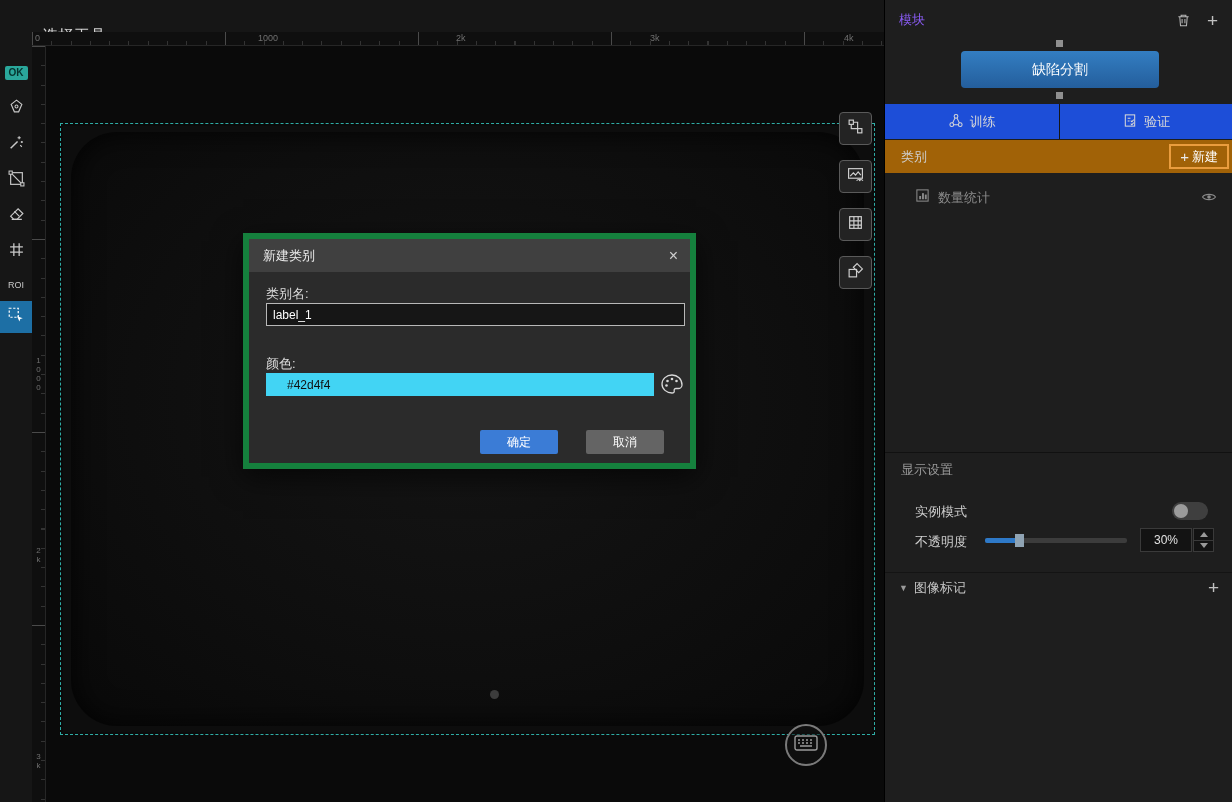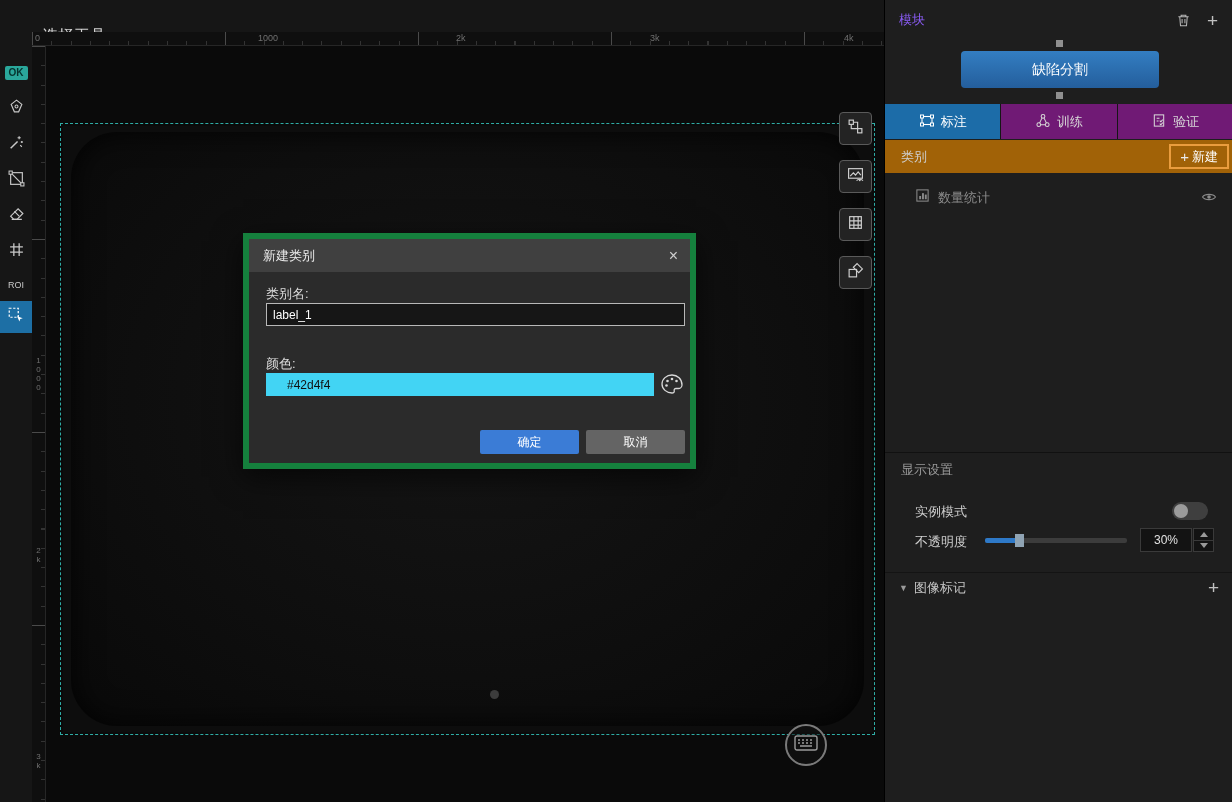--- a/index.html
+++ b/index.html
@@ -53,37 +53,37 @@
           box-shadow:0 8px 28px rgba(0,0,0,.65);box-sizing:border-box;z-index:20;}
   .dialog-title-bar{height:33px;background:#404040;display:flex;align-items:center;justify-content:space-between;padding:0 12px 0 14px;}
   .dialog-title{font-size:13px;color:#ececec;}
   .dialog-close{font-size:16px;color:#cfcfcf;cursor:pointer;line-height:1;}
   .dlg-label{position:absolute;left:17px;font-size:13px;color:#dcdcdc;}
   .dlg-input{position:absolute;left:17px;top:64px;width:419px;height:23px;background:#161616;border:1px solid #b8b8b8;
              color:#fff;font-size:12px;padding:0 6px;box-sizing:border-box;font-family:inherit;outline:none;}
   .color-input{position:absolute;left:17px;top:134px;width:388px;height:23px;background:#42d4f4;border:1px solid #42d4f4;
              color:#111;font-size:12px;padding:0 20px;box-sizing:border-box;font-family:inherit;outline:none;}
   .palette{position:absolute;left:410px;top:132px;width:26px;height:26px;display:flex;align-items:center;justify-content:center;cursor:pointer;}
-  .dlg-btn{position:absolute;top:191px;width:99px;height:24px;border:none;border-radius:2px;font-size:12px;color:#fff;
+  .dlg-btn{position:absolute;top:191px;width:78px;height:24px;border:none;border-radius:2px;font-size:12px;color:#fff;
            display:flex;align-items:center;justify-content:center;cursor:pointer;font-family:Liberation Serif, serif;}
   .ok-btn{left:231px;background:#3b7cd6;}
   .cancel-btn{left:337px;background:#646464;}
 
   
   .right-panel{position:absolute;left:884px;top:0;width:348px;height:802px;background:#1e1e1e;border-left:1px solid #000;box-sizing:border-box;z-index:5;}
   .rp-header{position:absolute;left:0;top:0;width:100%;height:40px;display:flex;align-items:center;padding:0 14px;box-sizing:border-box;}
   .rp-title{font-size:13px;color:#8b5cf6;flex:1;}
   .rp-trash{margin-right:16px;cursor:pointer;display:flex;}
   .rp-plus{font-size:19px;color:#c0c0c0;cursor:pointer;line-height:1;}
   .module-btn{position:absolute;left:76px;top:51px;width:198px;height:37px;border-radius:4px;
               background:linear-gradient(180deg,#337ec2,#245e9c);color:#fff;font-size:14px;
               display:flex;align-items:center;justify-content:center;cursor:pointer;}
   .handle{position:absolute;width:7px;height:7px;background:#8f8f8f;left:171px;}
   .tabs{position:absolute;left:0;top:104px;width:348px;height:35px;display:flex;background:#161616;gap:1px;}
-  .tab{flex:1;display:flex;align-items:center;justify-content:center;gap:6px;background:#701a75;color:#d8d8d8;font-size:13px;cursor:pointer;}
+  .tab{flex:1;display:flex;align-items:center;justify-content:center;gap:6px;background:#1d4ed8;color:#d8d8d8;font-size:13px;cursor:pointer;}
   .tab.active{background:#1c6ca8;color:#fff;}
   .cat-row{position:absolute;left:0;top:140px;width:348px;height:33px;background:#a16207;display:flex;align-items:center;
            padding:0 4px 0 16px;box-sizing:border-box;}
   .cat-label{flex:1;font-size:13px;color:#cfcfcf;}
   .new-btn{border:2px solid #ea9d3e;height:25px;padding:0 9px;display:flex;align-items:center;gap:3px;color:#fff;font-size:13px;
            box-sizing:border-box;cursor:pointer;background:transparent;}
   .new-plus{color:#eaeaea;font-size:15px;line-height:1;}
   .stats-row{position:absolute;left:0;top:173px;width:348px;height:33px;display:flex;align-items:center;
              padding:16px 16px 0 30px;box-sizing:border-box;color:#8b8b8b;cursor:pointer;}
   .stats-label{flex:1;font-size:13px;margin-left:8px;color:#8b8b8b;}
@@ -251,30 +251,20 @@
           </svg>
         </span>
       <span class="rp-plus">+</span>
     </div>
 
     <div class="handle" style="top:40px"></div>
     <div class="module-btn">缺陷分割</div>
     <div class="handle" style="top:92px"></div>
 
     <div class="tabs">
-      <div class="tab active">
-        <span><svg width="16" height="15" viewBox="0 0 16 15">
-              <rect x="3" y="3.5" width="10" height="8" fill="none" stroke="#fff" stroke-width="1.1"></rect>
-              <rect x="1.5" y="2" width="3" height="3" fill="#1c6ca8" stroke="#fff"></rect>
-              <rect x="11.5" y="2" width="3" height="3" fill="#1c6ca8" stroke="#fff"></rect>
-              <rect x="1.5" y="10" width="3" height="3" fill="#1c6ca8" stroke="#fff"></rect>
-              <rect x="11.5" y="10" width="3" height="3" fill="#1c6ca8" stroke="#fff"></rect>
-            </svg></span>
-        <span>标注</span>
-      </div>
       <div class="tab">
         <span><svg width="16" height="15" viewBox="0 0 16 16">
               <circle cx="8" cy="3.5" r="2" fill="none" stroke="#d8d8d8" stroke-width="1.1"></circle>
               <circle cx="3.5" cy="12.5" r="2" fill="none" stroke="#d8d8d8" stroke-width="1.1"></circle>
               <circle cx="12.5" cy="12.5" r="2" fill="none" stroke="#d8d8d8" stroke-width="1.1"></circle>
               <path d="M7 5.2L4.3 10.8M9 5.2l2.7 5.6M5.5 12.5h5" stroke="#d8d8d8" stroke-width="1.1"></path>
             </svg></span>
         <span>训练</span>
       </div>
       <div class="tab">

